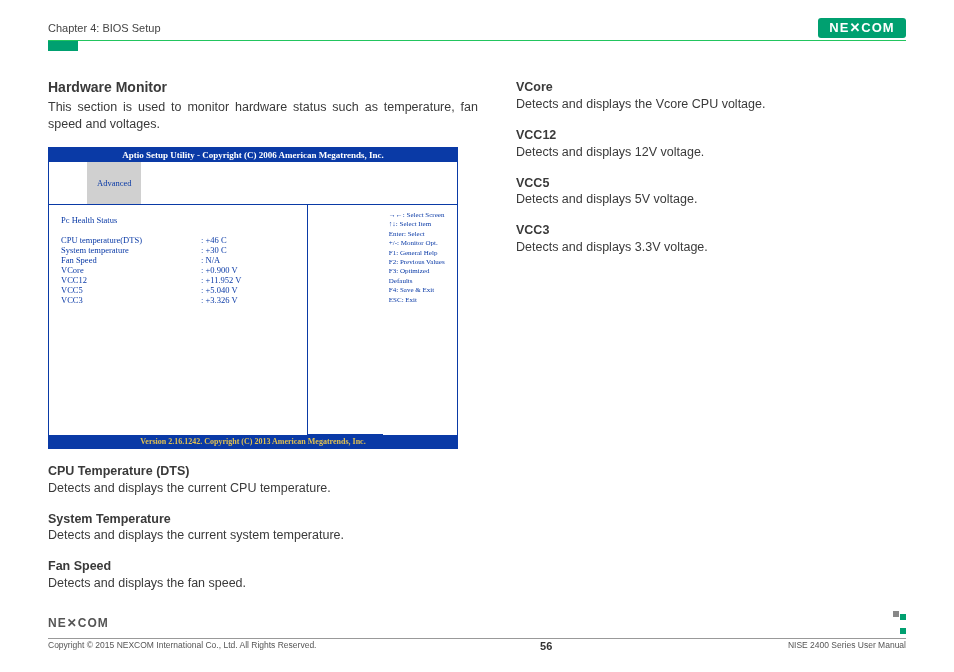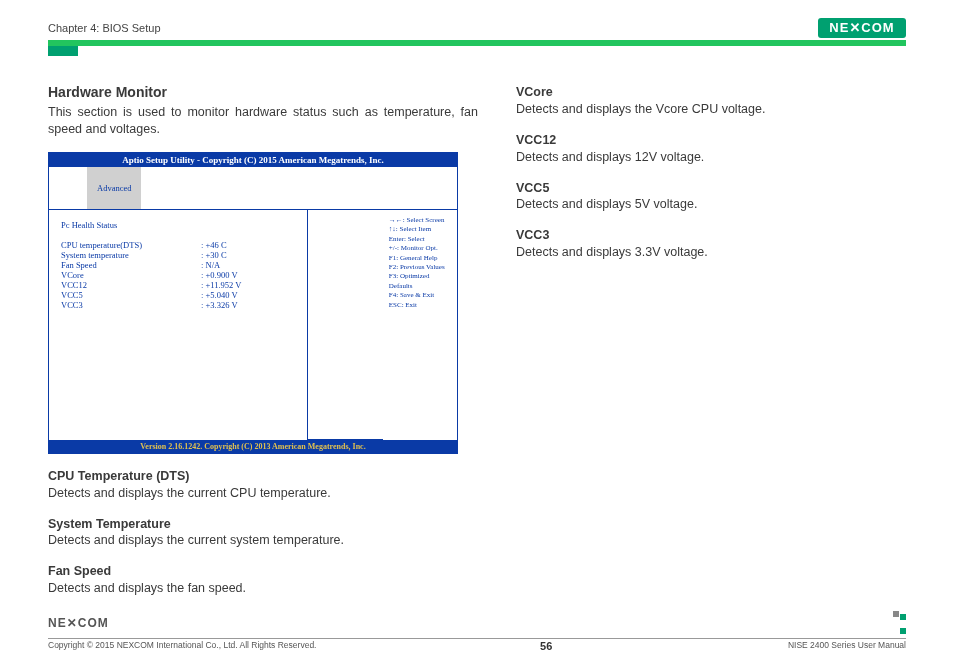--- a/index.html
+++ b/index.html
@@ -12,21 +12,21 @@
     position: relative;
     font-size: 12px;
   }
   .page {
     padding: 18px 48px 0 48px;
   }
   .header-row {
     display: flex;
     justify-content: space-between;
     align-items: center;
-    border-bottom: 6px solid #22c55e;
+    border-bottom: 1px solid #22c55e;
     padding-bottom: 2px;
   }
   .chapter { font-size: 11px; color: #444; }
   .logo-top { }
   .accent-bar { width: 30px; height: 10px; background: #00a070; margin-top: 0; }
   .content {
     display: flex;
     gap: 28px;
     padding-top: 28px;
   }
@@ -127,21 +127,21 @@
     </span>
   </div>
   <div class="accent-bar"></div>
 
   <div class="content">
     <div class="col col-left">
       <h1 class="section-title">Hardware Monitor</h1>
       <p class="intro">This section is used to monitor hardware status such as temperature, fan speed and voltages.</p>
 
       <div class="bios-box">
-        <div class="bios-title">Aptio Setup Utility - Copyright (C) 2015 American Megatrends, Inc.</div>
+        <div class="bios-title">Aptio Setup Utility - Copyright (C) 2006 American Megatrends, Inc.</div>
         <div class="bios-tabs">
           <span class="bios-tab">Advanced</span>
         </div>
         <div class="bios-body">
           <div class="bios-left">
             <div style="margin-bottom:10px;">Pc Health Status</div>
             <div id="bios-rows">
                 <div class="bios-row">
                   <span class="lbl">CPU temperature(DTS)</span>
                   <span class="val">:  +46 C</span>

